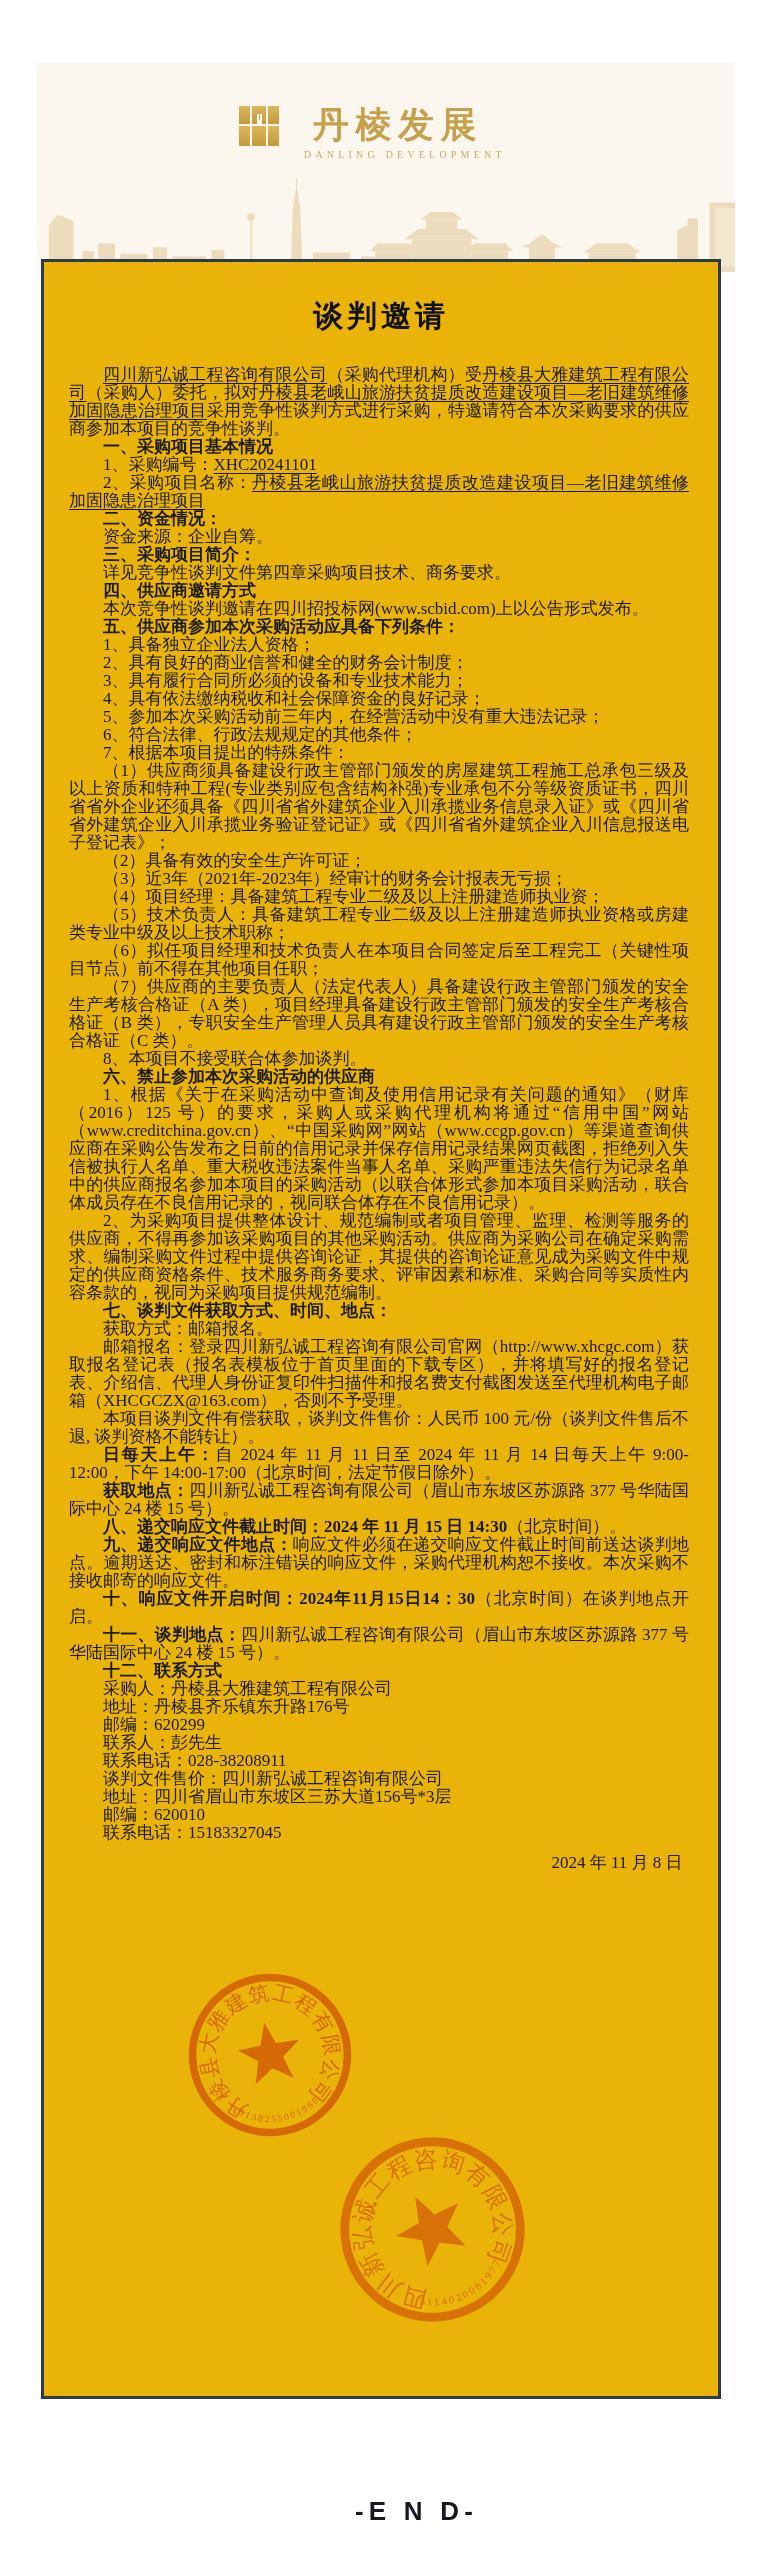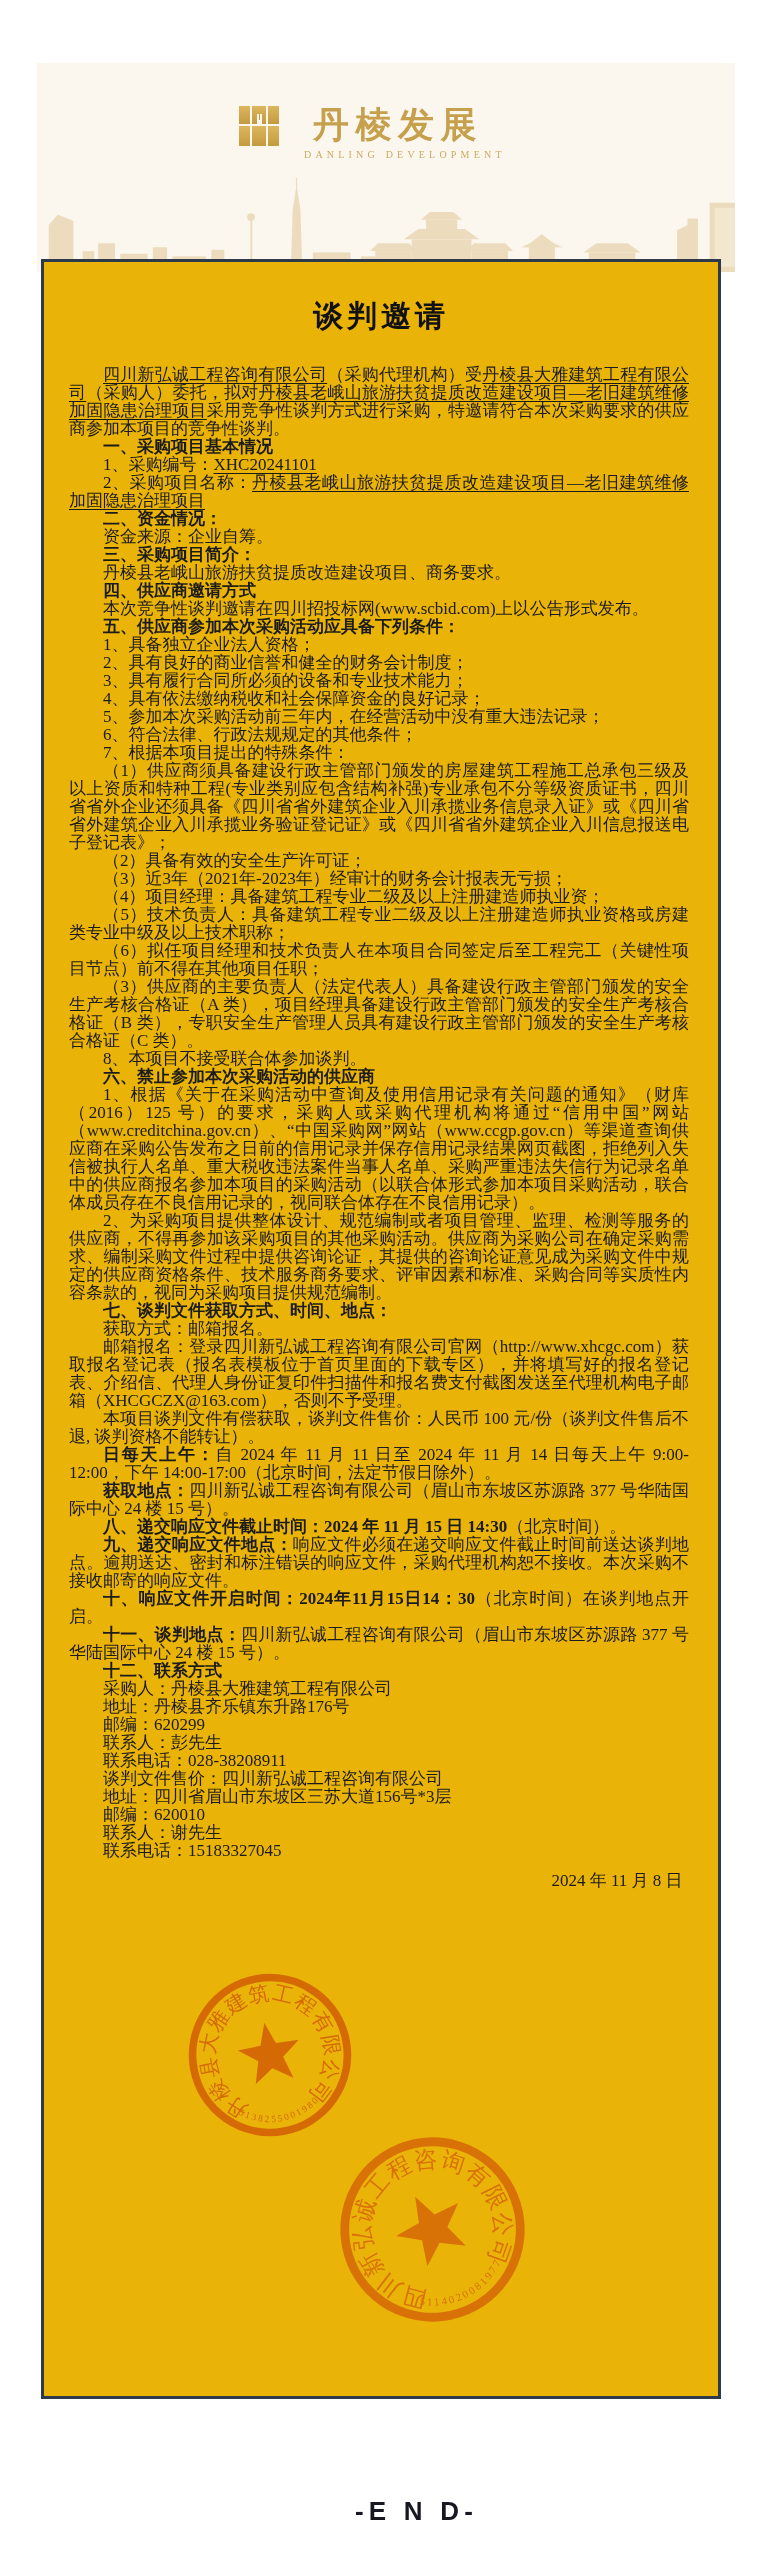--- a/index.html
+++ b/index.html
@@ -114,38 +114,38 @@
 <div class="doc-frame">
   <div class="doc-title">谈判邀请</div>
   <div class="doc-text" id="doc-body">
       <div class="para"><span class="u">四川新弘诚工程咨询有限公司</span>（采购代理机构）受<span class="u">丹棱县大雅建筑工程有限公司</span>（采购人）委托，拟对<span class="u">丹棱县老峨山旅游扶贫提质改造建设项目—老旧建筑维修加固隐患治理项目</span>采用竞争性谈判方式进行采购，特邀请符合本次采购要求的供应商参加本项目的竞争性谈判。</div>
       <div class="para bold">一、采购项目基本情况</div>
       <div class="para">1、采购编号：<span class="u">XHC20241101</span></div>
       <div class="para">2、采购项目名称：<span class="u">丹棱县老峨山旅游扶贫提质改造建设项目—老旧建筑维修加固隐患治理项目</span></div>
       <div class="para bold">二、资金情况：</div>
       <div class="para">资金来源：企业自筹。</div>
       <div class="para bold">三、采购项目简介：</div>
-      <div class="para">丹棱县老峨山旅游扶贫提质改造建设项目、商务要求。</div>
+      <div class="para">详见竞争性谈判文件第四章采购项目技术、商务要求。</div>
       <div class="para bold">四、供应商邀请方式</div>
       <div class="para">本次竞争性谈判邀请在四川招投标网(www.scbid.com)上以公告形式发布。</div>
       <div class="para bold">五、供应商参加本次采购活动应具备下列条件：</div>
       <div class="para">1、具备独立企业法人资格；</div>
       <div class="para">2、具有良好的商业信誉和健全的财务会计制度；</div>
       <div class="para">3、具有履行合同所必须的设备和专业技术能力；</div>
       <div class="para">4、具有依法缴纳税收和社会保障资金的良好记录；</div>
       <div class="para">5、参加本次采购活动前三年内，在经营活动中没有重大违法记录；</div>
       <div class="para">6、符合法律、行政法规规定的其他条件；</div>
       <div class="para">7、根据本项目提出的特殊条件：</div>
       <div class="para">（1）供应商须具备建设行政主管部门颁发的房屋建筑工程施工总承包三级及以上资质和特种工程(专业类别应包含结构补强)专业承包不分等级资质证书，四川省省外企业还须具备《四川省省外建筑企业入川承揽业务信息录入证》或《四川省省外建筑企业入川承揽业务验证登记证》或《四川省省外建筑企业入川信息报送电子登记表》；</div>
       <div class="para">（2）具备有效的安全生产许可证；</div>
       <div class="para">（3）近3年（2021年-2023年）经审计的财务会计报表无亏损；</div>
       <div class="para">（4）项目经理：具备建筑工程专业二级及以上注册建造师执业资；</div>
       <div class="para">（5）技术负责人：具备建筑工程专业二级及以上注册建造师执业资格或房建类专业中级及以上技术职称；</div>
       <div class="para">（6）拟任项目经理和技术负责人在本项目合同签定后至工程完工（关键性项目节点）前不得在其他项目任职；</div>
-      <div class="para">（3）供应商的主要负责人（法定代表人）具备建设行政主管部门颁发的安全生产考核合格证（A 类），项目经理具备建设行政主管部门颁发的安全生产考核合格证（B 类），专职安全生产管理人员具有建设行政主管部门颁发的安全生产考核合格证（C 类）。</div>
+      <div class="para">（7）供应商的主要负责人（法定代表人）具备建设行政主管部门颁发的安全生产考核合格证（A 类），项目经理具备建设行政主管部门颁发的安全生产考核合格证（B 类），专职安全生产管理人员具有建设行政主管部门颁发的安全生产考核合格证（C 类）。</div>
       <div class="para">8、本项目不接受联合体参加谈判。</div>
       <div class="para bold">六、禁止参加本次采购活动的供应商</div>
       <div class="para">1、根据《关于在采购活动中查询及使用信用记录有关问题的通知》（财库（2016）125 号）的要求，采购人或采购代理机构将通过“信用中国”网站（www.creditchina.gov.cn）、“中国采购网”网站（www.ccgp.gov.cn）等渠道查询供应商在采购公告发布之日前的信用记录并保存信用记录结果网页截图，拒绝列入失信被执行人名单、重大税收违法案件当事人名单、采购严重违法失信行为记录名单中的供应商报名参加本项目的采购活动（以联合体形式参加本项目采购活动，联合体成员存在不良信用记录的，视同联合体存在不良信用记录）。</div>
       <div class="para">2、为采购项目提供整体设计、规范编制或者项目管理、监理、检测等服务的供应商，不得再参加该采购项目的其他采购活动。供应商为采购公司在确定采购需求、编制采购文件过程中提供咨询论证，其提供的咨询论证意见成为采购文件中规定的供应商资格条件、技术服务商务要求、评审因素和标准、采购合同等实质性内容条款的，视同为采购项目提供规范编制。</div>
       <div class="para bold">七、谈判文件获取方式、时间、地点：</div>
       <div class="para">获取方式：邮箱报名。</div>
       <div class="para">邮箱报名：登录四川新弘诚工程咨询有限公司官网（http://www.xhcgc.com）获取报名登记表（报名表模板位于首页里面的下载专区），并将填写好的报名登记表、介绍信、代理人身份证复印件扫描件和报名费支付截图发送至代理机构电子邮箱（XHCGCZX@163.com），否则不予受理。</div>
       <div class="para">本项目谈判文件有偿获取，谈判文件售价：人民币 100 元/份（谈判文件售后不退, 谈判资格不能转让）。</div>
       <div class="para"><span class="b">日每天上午：</span>自 2024 年 11 月 11 日至 2024 年 11 月 14 日每天上午 9:00-12:00，下午 14:00-17:00（北京时间，法定节假日除外）。</div>
       <div class="para"><span class="b">获取地点：</span>四川新弘诚工程咨询有限公司（眉山市东坡区苏源路 377 号华陆国际中心 24 楼 15 号）。</div>
@@ -155,21 +155,20 @@
       <div class="para"><span class="b">十一、谈判地点：</span>四川新弘诚工程咨询有限公司（眉山市东坡区苏源路 377 号华陆国际中心 24 楼 15 号）。</div>
       <div class="para bold">十二、联系方式</div>
       <div class="para">采购人：丹棱县大雅建筑工程有限公司</div>
       <div class="para">地址：丹棱县齐乐镇东升路176号</div>
       <div class="para">邮编：620299</div>
       <div class="para">联系人：彭先生</div>
       <div class="para">联系电话：028-38208911</div>
       <div class="para">谈判文件售价：四川新弘诚工程咨询有限公司</div>
       <div class="para">地址：四川省眉山市东坡区三苏大道156号*3层</div>
       <div class="para">邮编：620010</div>
-      <div class="para">联系人：谢先生</div>
       <div class="para">联系电话：15183327045</div>
       <div class="para right">2024 年 11 月 8 日</div>
     </div>
 </div>
 
 <div class="seal" style="left:184px;top:1969px;width:172px;height:172px;">
     <svg viewBox="0 0 200 200" width="100%" height="100%">
       <g transform="rotate(-10 100 100)" fill="none">
         <circle cx="100" cy="100" r="90" stroke="#e4807f" stroke-width="9"></circle>
         <path id="arcT0" d="M 100 164 A 64 64 0 1 1 100 36 A 64 64 0 1 1 100 164"></path>

